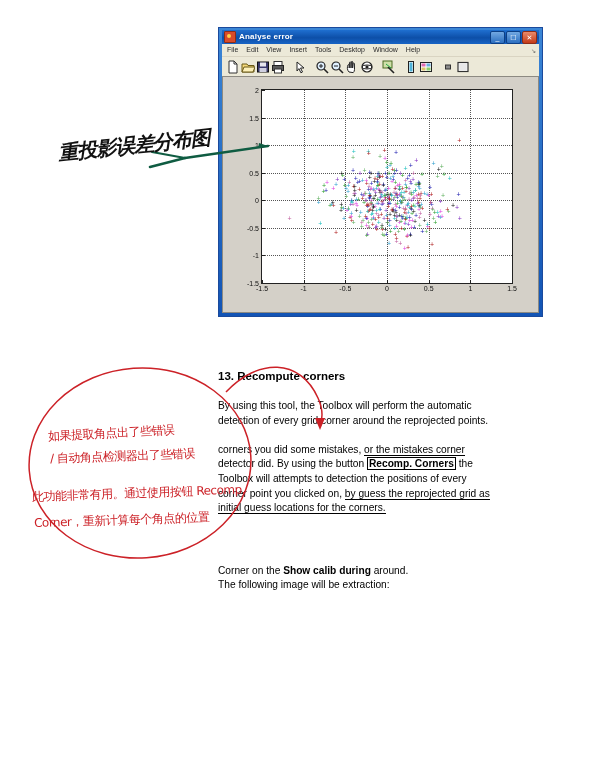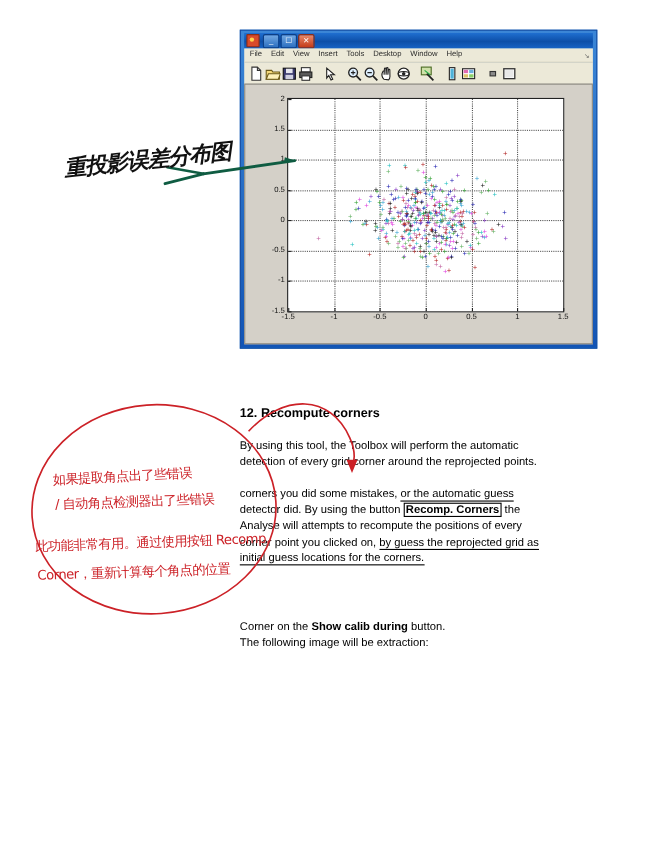--- a/index.html
+++ b/index.html
@@ -137,20 +137,21 @@
 </head>
 <body>
 
 <div class="page">
 
   <div id="figure-window">
     <div class="win-frame">
 
       <div class="titlebar">
         <span class="title-icon"></span>
+        <span class="title-text">Analyse error</span>
         <span class="win-btns">
           <span class="win-btn min">_</span>
           <span class="win-btn max">☐</span>
           <span class="win-btn close">✕</span>
         </span>
       </div>
 
       <div class="menubar">
         <span class="mi">File</span>
         <span class="mi">Edit</span>
@@ -740,37 +741,37 @@
               <div class="tickmark-y" style="top: 0px;"></div>
               <div class="tick-y" style="top: 0px;">2</div>
             </div>
         </div>
       </div>
 
     </div>
   </div>
 
   <div class="doc">
-    <h2 class="sec">12. Recompute corners</h2>
+    <h2 class="sec">13. Recompute corners</h2>
     <div style="height:17px"></div>
     <p class="body">
       <span>By using this tool, the Toolbox will perform the automatic</span><br>
       <span>detection of every grid corner around the reprojected points.</span><br>
       <br>
-      <span>corners you did some mistakes, </span><span class="u">or the automatic guess</span><br>
+      <span>corners you did some mistakes, </span><span class="u">or the mistakes corner</span><br>
       <span>detector did. By using the button </span><span class="boxed">Recomp. Corners</span><span> the</span><br>
-      <span>Analyse will attempts to recompute the positions of every</span><br>
+      <span>Toolbox will attempts to detection the positions of every</span><br>
       <span>corner point you clicked on, </span><span class="u">by guess the reprojected grid as</span><br>
       <span class="u">initial guess locations for the corners.</span>
     </p>
 
     <div style="height:31px"></div>
     <div style="height:17px"></div>
     <p class="body">
-      <span>Corner on the </span><span class="b">Show calib during</span><span> button.</span><br>
+      <span>Corner on the </span><span class="b">Show calib during</span><span> around.</span><br>
       <span>The following image will be extraction:</span>
     </p>
   </div>
 
   <div id="annotations">
 
     <svg width="600" height="776" style="position:absolute;left:0;top:0;">
 
       <g>
         <path d="M185 158 L268 146" stroke="#0f5c42" stroke-width="2.6" fill="none" stroke-linecap="round"></path>

